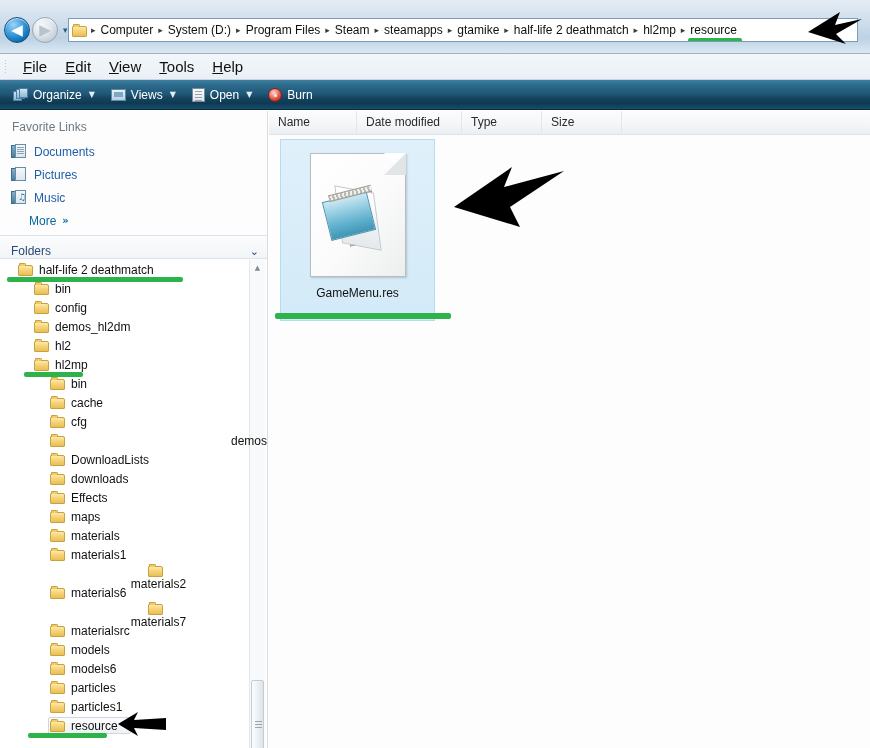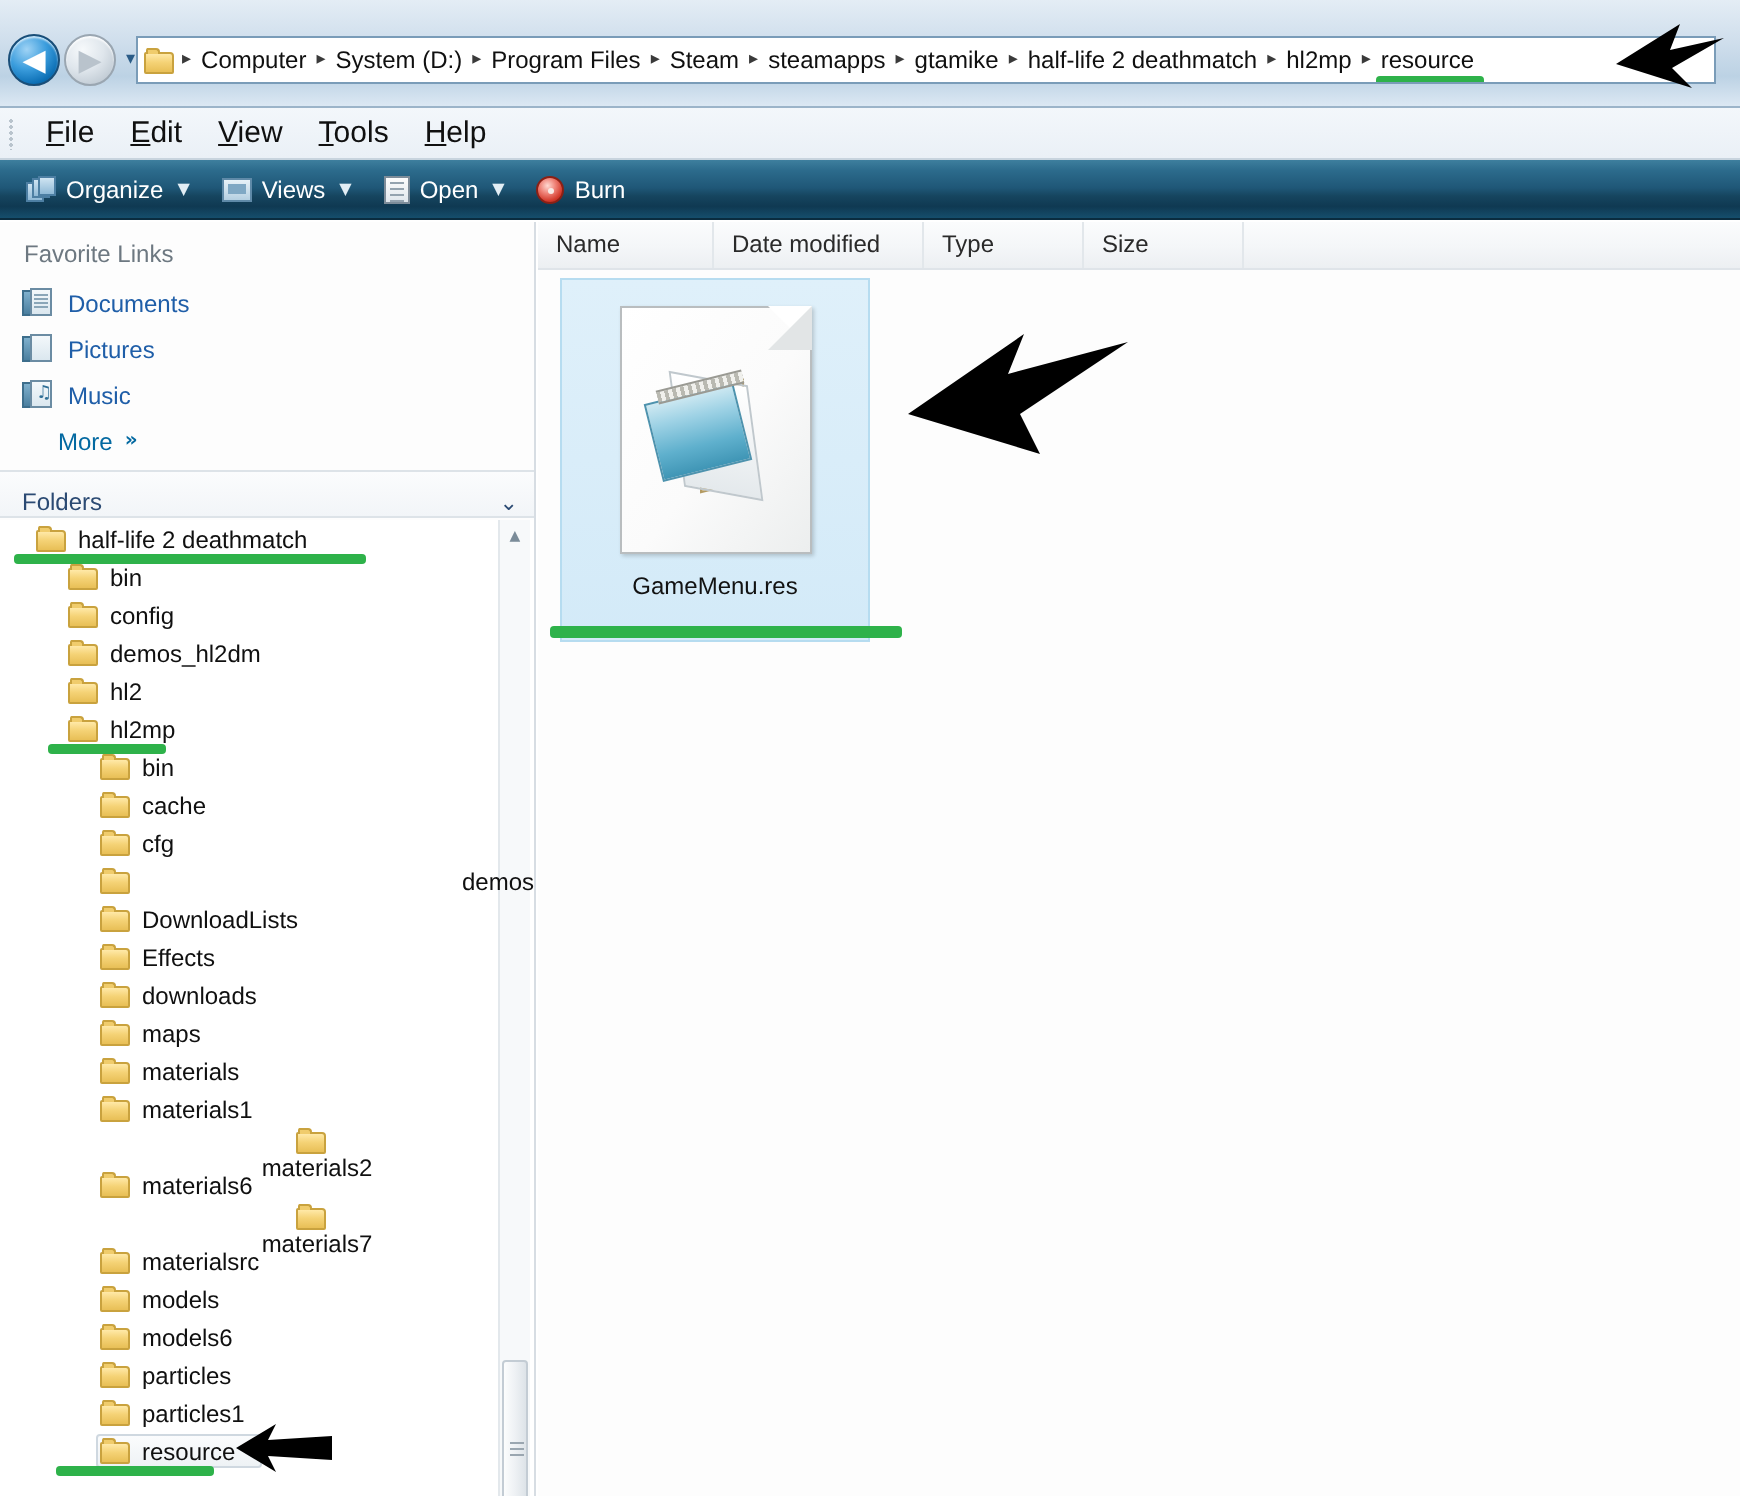--- a/index.html
+++ b/index.html
@@ -704,27 +704,27 @@
       <div class="tree-row" style="padding-left: 50px;">
         <span class="tfolder">
           <span class="folder-shape"></span>
         </span>
         <span class="lbl">DownloadLists</span>
       </div>
       <div class="tree-row" style="padding-left: 50px;">
         <span class="tfolder">
           <span class="folder-shape"></span>
         </span>
+        <span class="lbl">downloads</span>
+      </div>
+      <div class="tree-row" style="padding-left: 50px;">
+        <span class="tfolder">
+          <span class="folder-shape"></span>
+        </span>
         <span class="lbl">Effects</span>
-      </div>
-      <div class="tree-row" style="padding-left: 50px;">
-        <span class="tfolder">
-          <span class="folder-shape"></span>
-        </span>
-        <span class="lbl">downloads</span>
       </div>
       <div class="tree-row" style="padding-left: 50px;">
         <span class="tfolder">
           <span class="folder-shape"></span>
         </span>
         <span class="lbl">maps</span>
       </div>
       <div class="tree-row" style="padding-left: 50px;">
         <span class="tfolder">
           <span class="folder-shape"></span>

